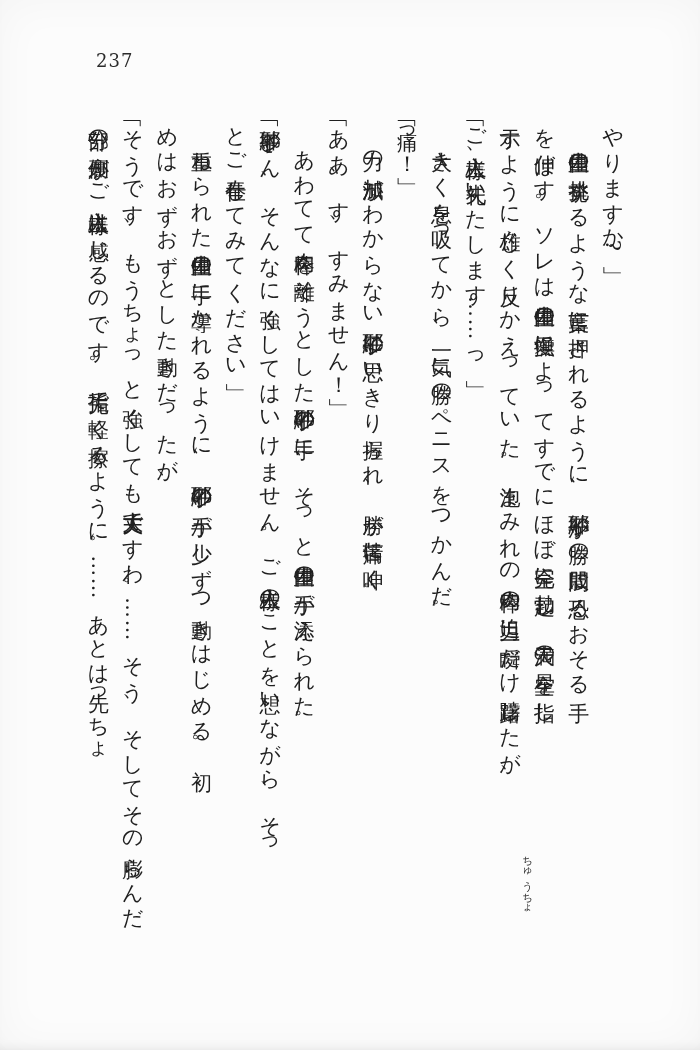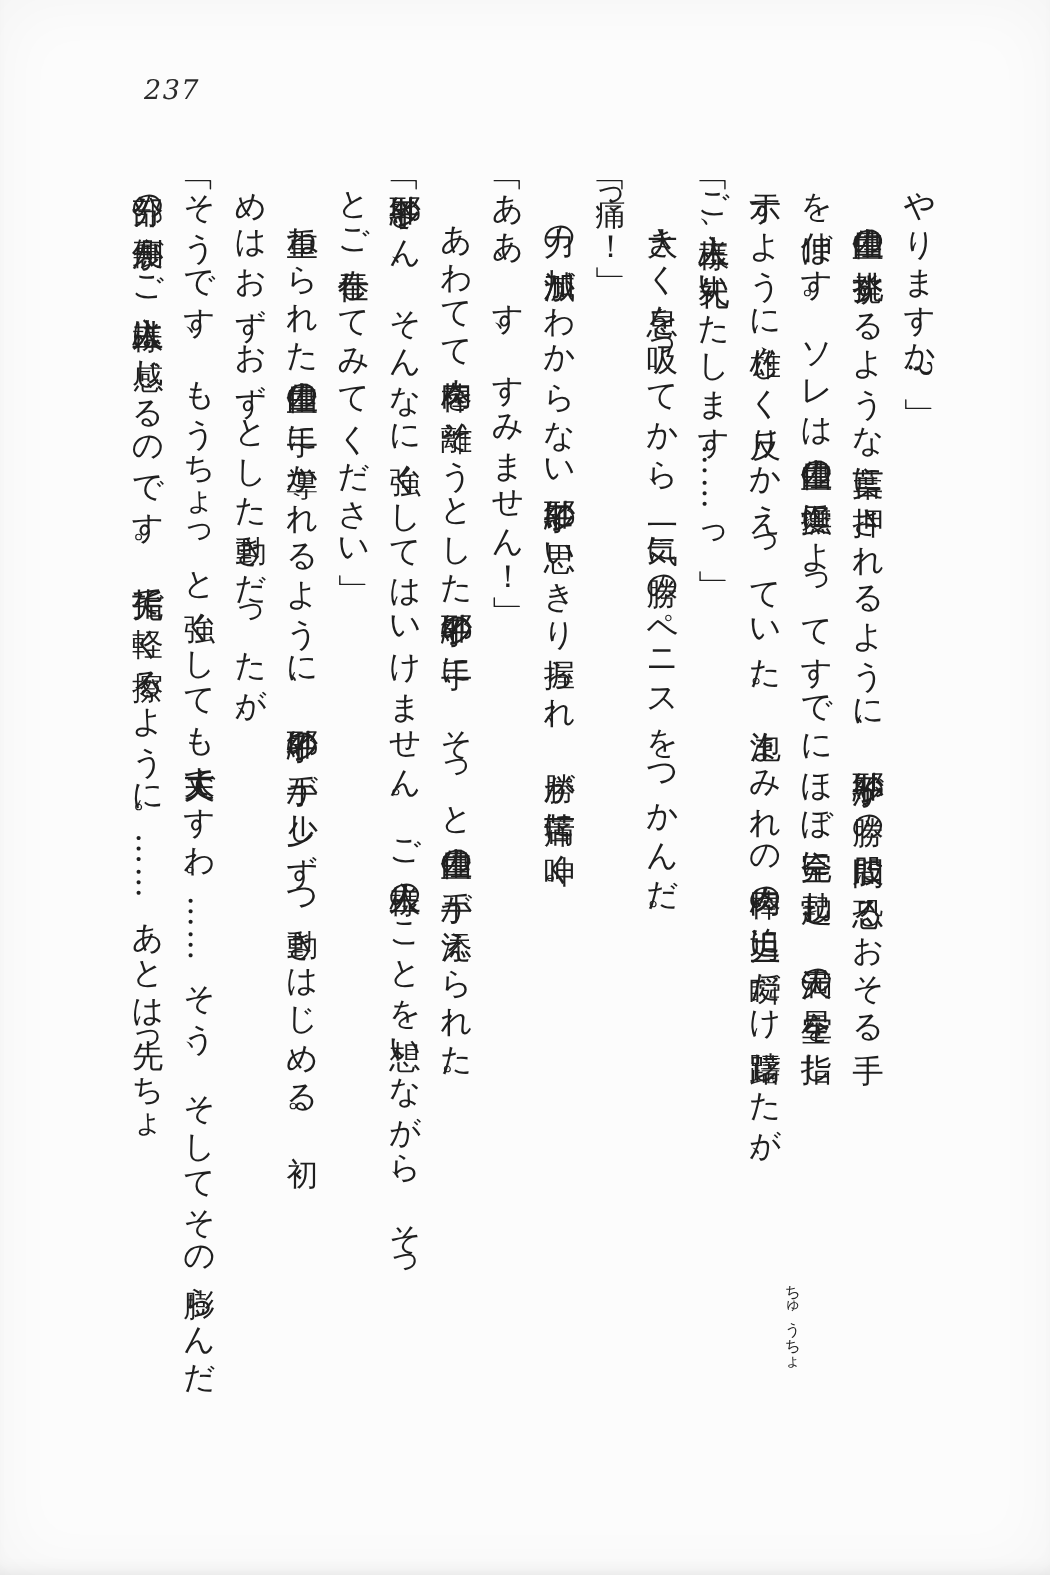--- a/index.html
+++ b/index.html
@@ -13,21 +13,20 @@
     background: #fcfcfc;
     box-shadow: inset 0 0 45px rgba(0,0,0,0.035), inset 0 -8px 14px -10px rgba(0,0,0,0.12);
     overflow: hidden;
     font-family: "DejaVu Serif", "Liberation Serif", serif;
   }
   .page-number {
     position: absolute;
     top: 50px;
     left: 96px;
     font-size: 18px;
-    font-style: italic;
     letter-spacing: 1px;
     color: #2b2b2b;
   }
   .text-block {
     position: absolute;
     top: 113px;
     right: 70px;
     height: 852px;
     writing-mode: vertical-rl;
     text-orientation: mixed;

